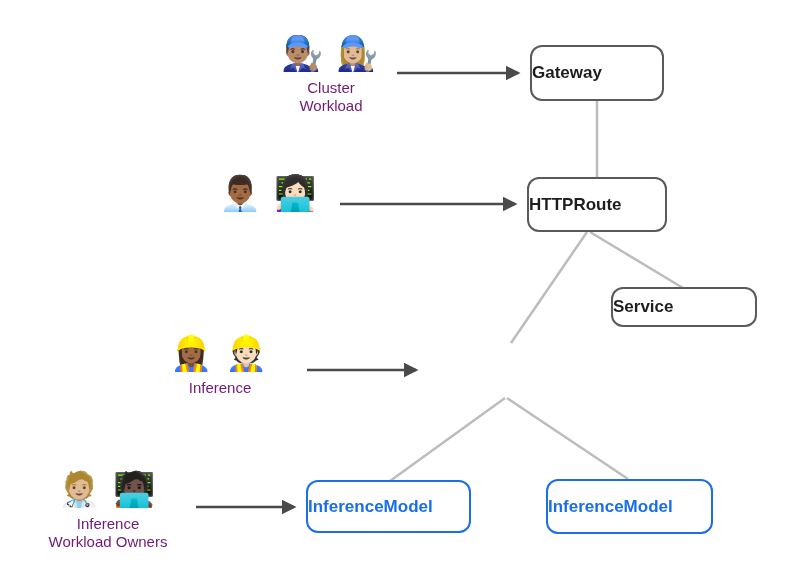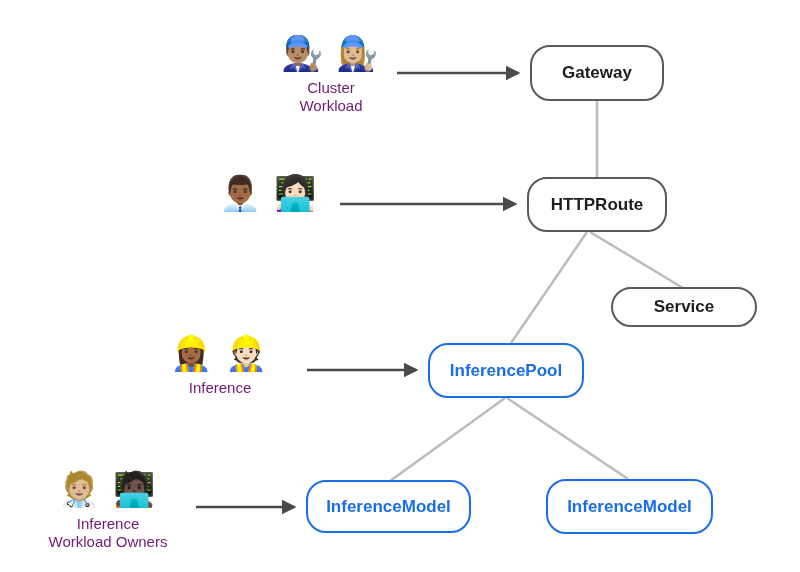--- a/index.html
+++ b/index.html
@@ -26,24 +26,24 @@
     fill: none;
   }
   .edge-arrow {
     stroke: #4a4a4a;
     stroke-width: 2.5;
     fill: none;
   }
   .node {
     position: absolute;
     background: #ffffff;
-    border-radius: 20px;
+    border-radius: 12px;
     display: flex;
     align-items: center;
-    justify-content: center;
+    justify-content: flex-start;
     font-weight: bold;
     font-size: 17px;
     box-sizing: border-box;
   }
   .node-gray {
     border: 2px solid #5a5a5a;
     color: #1e1e1e;
   }
   .node-blue {
     border: 2px solid #1a6ee8;
@@ -123,23 +123,20 @@
   </div>
 
   <div class="node node-gray" style="left:527px; top:177px; width:140px; height:55px;">
     <span>HTTPRoute</span>
   </div>
 
   <div class="node node-gray" style="left:611px; top:287px; width:146px; height:40px;">
     <span>Service</span>
   </div>
 
-  <div class="node node-blue" style="left:428px; top:343px; width:156px; height:55px;">
-    <span>InferencePool</span>
-  </div>
 
   <div class="node node-blue" style="left:306px; top:480px; width:165px; height:53px;">
     <span>InferenceModel</span>
   </div>
 
   <div class="node node-blue" style="left:546px; top:479px; width:167px; height:55px;">
     <span>InferenceModel</span>
   </div>
 
 </div>

